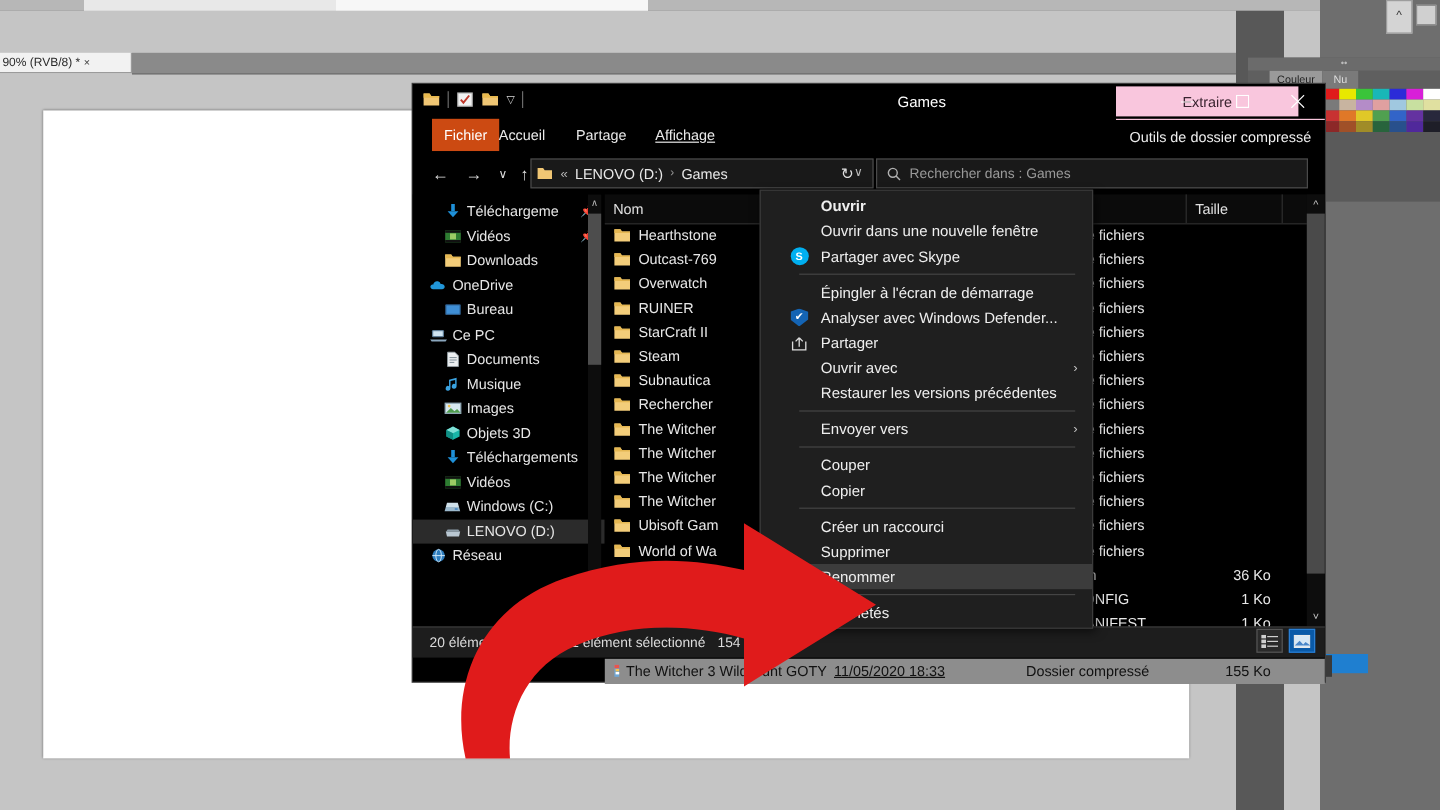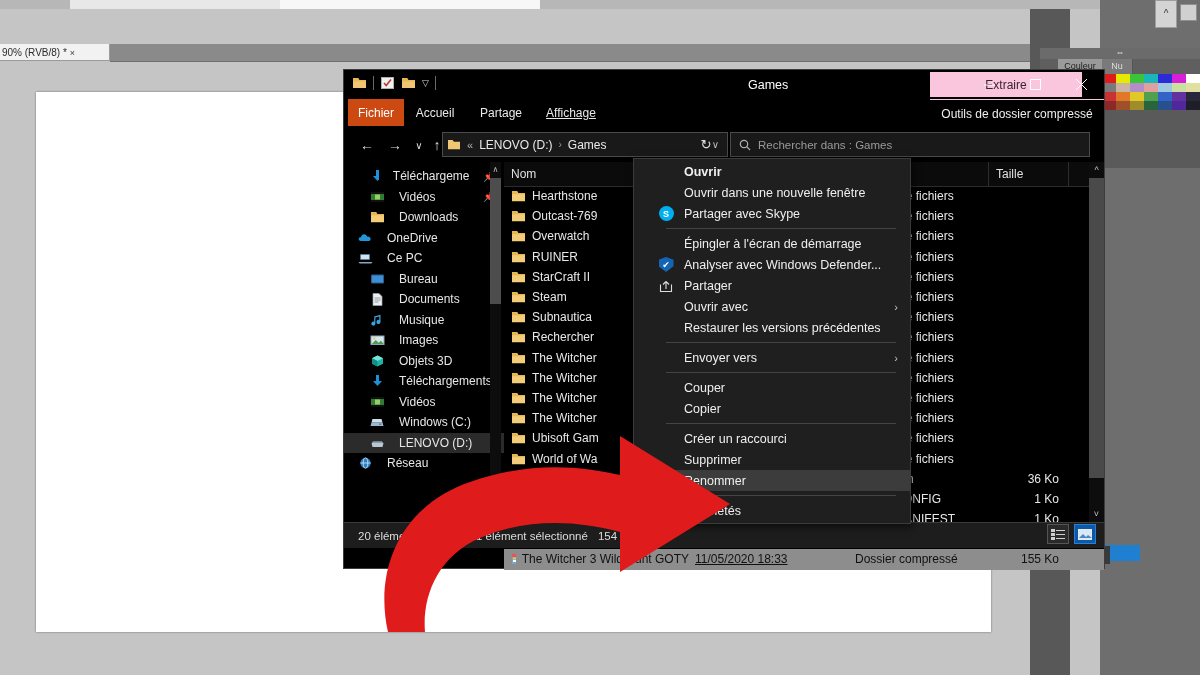--- a/index.html
+++ b/index.html
@@ -71,21 +71,21 @@
   .addr-box{position:absolute;left:98px;top:6px;width:286px;height:25px;background:#191919;border:1px solid #4a4a4a;
     box-sizing:border-box;display:flex;align-items:center;font-size:12px;color:#e8e8e8;gap:6px;padding:0 4px;}
   .crumb-sep{color:#999;font-size:10px;}
   .addr-caret{margin-left:auto;color:#bbb;font-size:10px;padding-right:4px;}
   .refresh-btn{position:absolute;left:388px;top:6px;width:24px;height:25px;display:flex;align-items:center;justify-content:center;color:#ddd;font-size:13px;}
   .search-box{position:absolute;left:386px;top:6px;width:360px;height:25px;background:#191919;border:1px solid #4a4a4a;
     box-sizing:border-box;display:flex;align-items:center;gap:7px;padding:0 8px;font-size:11.5px;color:#9a9a9a;}
   
   .ex-body{position:absolute;left:0;top:92px;width:760px;height:360px;background:#000;}
   .navpane{position:absolute;left:0;top:0;width:160px;height:360px;background:#000;overflow:hidden;}
-  .np-item{height:20.5px;display:flex;align-items:center;gap:14px;font-size:12px;color:#e6e6e6;padding-left:14px;white-space:nowrap;}
+  .np-item{height:20.5px;display:flex;align-items:center;gap:4px;font-size:12px;color:#e6e6e6;padding-left:14px;white-space:nowrap;}
   .np-item.lvl2{padding-left:26px;}
   .np-item.sel{background:#2b2b2b;}
   .np-pin{margin-left:auto;padding-right:8px;color:#cfcfcf;font-size:10px;}
   .np-scroll{position:absolute;right:3px;top:0;width:11px;height:360px;background:#0d0d0d;}
   .np-thumb{position:absolute;right:3px;top:16px;width:11px;height:126px;background:#4d4d4d;}
   .np-arrow{position:absolute;right:3px;width:11px;height:16px;color:#b9b9b9;font-size:8px;text-align:center;line-height:16px;background:#0d0d0d;}
   
   .listpane{position:absolute;left:160px;top:0;width:600px;height:360px;background:#000;}
   .hdr{position:absolute;left:0;top:0;width:600px;height:24px;background:#0b0b0b;border-bottom:1px solid #2c2c2c;}
   .hdr-cell{position:absolute;top:0;height:24px;font-size:12px;color:#e0e0e0;line-height:24px;padding-left:7px;
@@ -242,21 +242,21 @@
       <div class="win-btn close">
           <svg width="11" height="11">
             <line x1="0" y1="0" x2="11" y2="11" stroke="#fff"></line>
             <line x1="11" y1="0" x2="0" y2="11" stroke="#fff"></line>
           </svg>
         </div>
     </div>
   </div>
 
   <div class="ribbon">
-    <div class="rb-tab file" style="left:4px;width:56px;">Fichier</div>
+    <div class="rb-tab file" style="left:16px;width:56px;">Fichier</div>
     <div class="rb-tab" style="left:60px;width:62px;">Accueil</div>
     <div class="rb-tab" style="left:126px;width:62px;">Partage</div>
     <div class="rb-tab" style="left:192px;width:70px;text-decoration:underline;">Affichage</div>
     <div class="rb-contextual">Outils de dossier compressé</div>
     <div class="rb-expand">∨</div>
     <div class="rb-help">?</div>
   </div>
 
   <div class="addr-row">
     <div class="nav-btn" style="left:12px;">←</div>
@@ -310,34 +310,34 @@
               <path d="M1 2h5l1.3 1.9H14v1.3H1z" fill="#e5b752"></path>
             </svg>
             <span>Downloads</span>
           </div>
           <div class="np-item">
             <svg width="15" height="14">
               <path d="M3 10c-1.6 0-2.6-1.2-2.3-2.4C1 6.5 2.2 6 3 6.2 3.3 4 5.2 3 6.9 3.4 8.3 3.7 9 4.8 9.2 5.7c1.8-.4 3.4.8 3.4 2.2C12.6 9.2 11.6 10 10.4 10z" fill="#2196d9"></path>
             </svg>
             <span>OneDrive</span>
           </div>
+          <div class="np-item lvl2">
+            <svg width="15" height="14">
+              <rect x="1" y="2.5" width="13" height="9" rx="1" fill="#2d5c8a"></rect>
+              <rect x="2" y="3.5" width="11" height="7" fill="#3f8fd6"></rect>
+            </svg>
+            <span>Bureau</span>
+          </div>
           <div class="np-item">
             <svg width="15" height="14">
               <rect x="2" y="3" width="10" height="6" rx="1" fill="#5e7c96"></rect>
               <rect x="3" y="4" width="8" height="4" fill="#cfe4f2"></rect>
               <path d="M0.5 11h14l-1.2 1.5H1.7z" fill="#8aa6bd"></path>
             </svg>
             <span>Ce PC</span>
-          </div>
-          <div class="np-item lvl2">
-            <svg width="15" height="14">
-              <rect x="1" y="2.5" width="13" height="9" rx="1" fill="#2d5c8a"></rect>
-              <rect x="2" y="3.5" width="11" height="7" fill="#3f8fd6"></rect>
-            </svg>
-            <span>Bureau</span>
           </div>
           <div class="np-item lvl2">
             <svg width="15" height="14">
               <path d="M3 1.5h6l3 3v9H3z" fill="#eceff1" stroke="#9aa5ab" stroke-width=".7"></path>
               <path d="M4.6 6h6M4.6 8h6M4.6 10h4" stroke="#7b8a93" stroke-width=".8"></path>
             </svg>
             <span>Documents</span>
           </div>
           <div class="np-item lvl2">
             <svg width="15" height="14">

